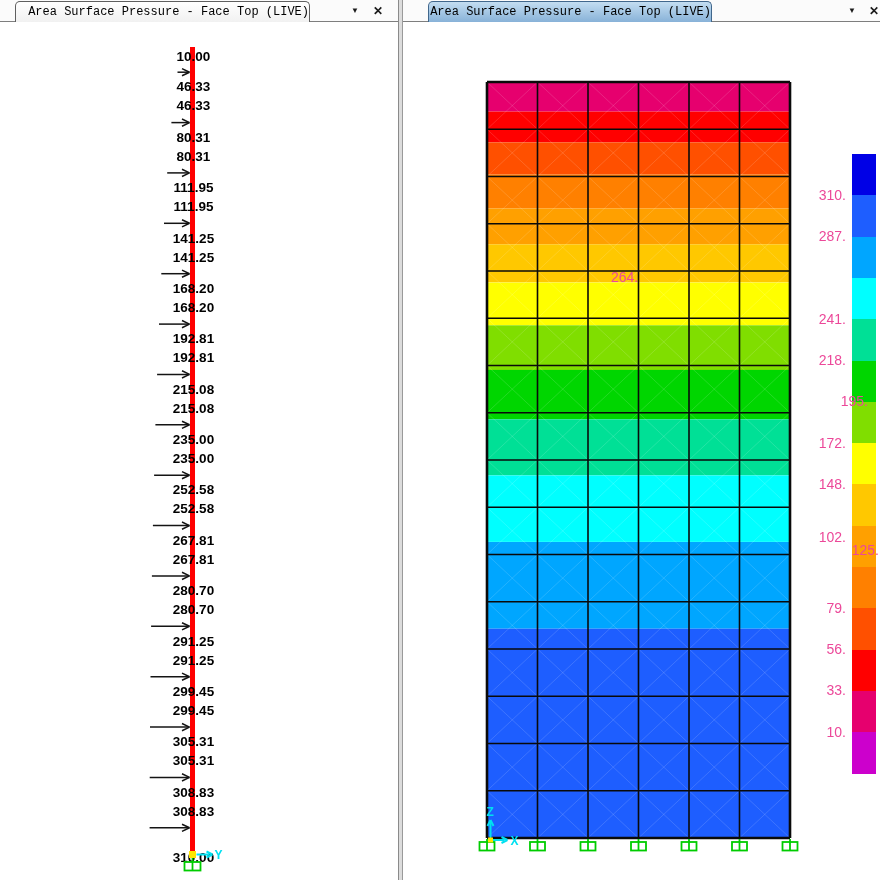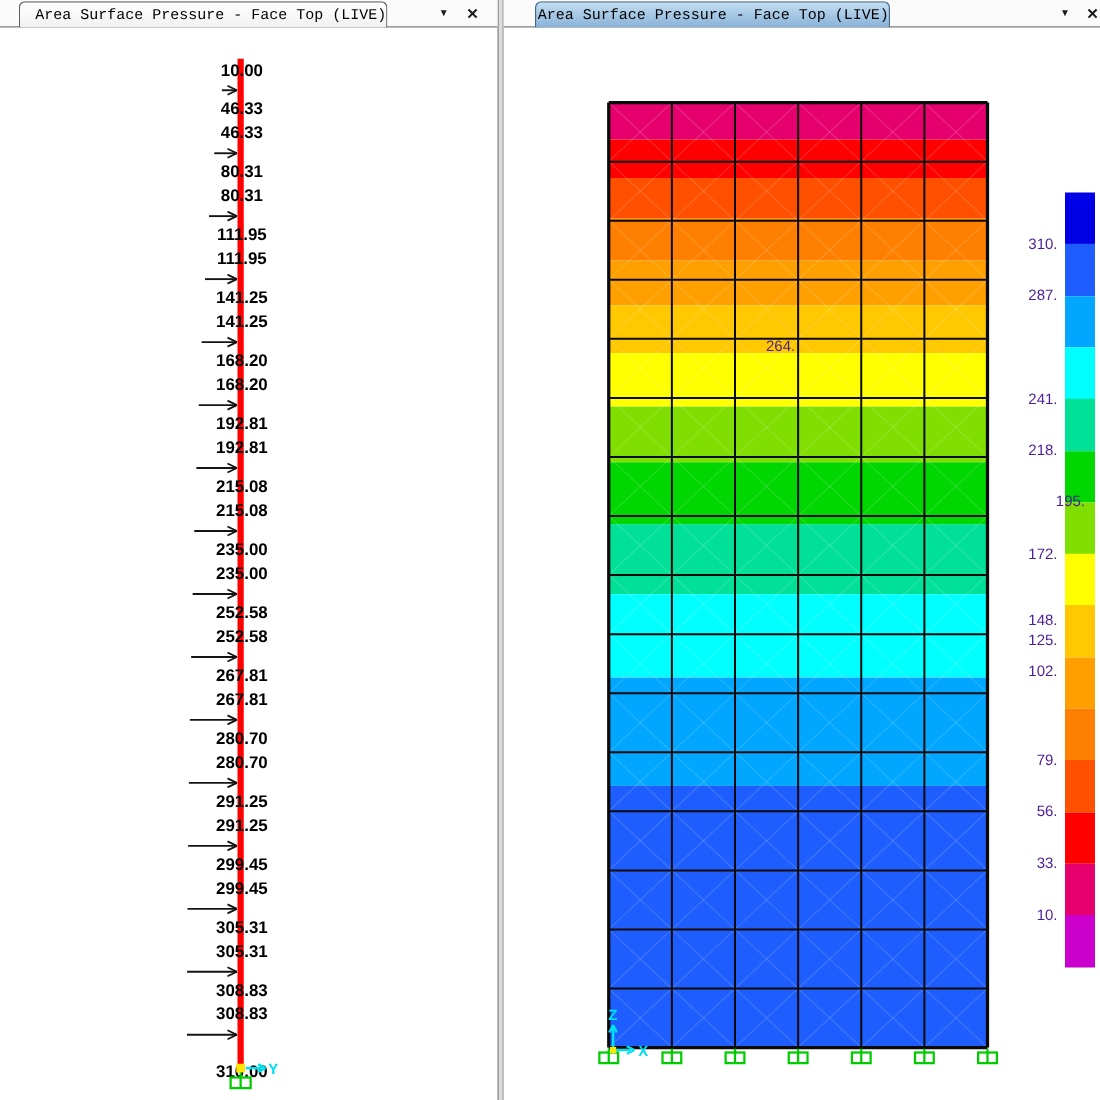--- a/index.html
+++ b/index.html
@@ -16,21 +16,21 @@
        border-radius:5px 5px 0 0;display:flex;align-items:center;justify-content:flex-end;
        font-size:12px;color:#000;box-sizing:border-box;font-family:Liberation Mono, monospace;}
   .tab-inactive{background:linear-gradient(#ffffff,#f1f1f1);}
   .tab-active{background:linear-gradient(#c3ddf1,#88b2d8);border-color:#41678c;}
   .tb-btn{position:absolute;top:0;width:18px;height:21px;display:flex;align-items:center;
           justify-content:center;color:#1a1a1a;cursor:default;}
   .tb-caret{font-size:8px;}
   .tb-close{font-size:12px;font-weight:bold;}
   svg{position:absolute;left:0;top:0;}
   .legend-swatch{position:absolute;width:24px;}
-  .legend-label{position:absolute;width:100%;text-align:right;font-size:12px;color:#4c1d95;
+  .legend-label{position:absolute;width:100%;text-align:right;font-size:14px;color:#ec4899;
                 height:15px;line-height:15px;}
 </style>
 </head>
 <body>
 
 <div id="app">
 
   <div id="left-panel" class="panel">
     <svg id="left-canvas" width="398" height="880">
         <rect x="190" y="47" width="5" height="806" fill="#ff0000"></rect>
@@ -447,22 +447,22 @@
         <div class="legend-swatch" style="left: 449px; top: 732.2px; height: 41.8px; background: rgb(204, 0, 204);"></div>
       </div>
     <div id="legend-labels" style="position:absolute;left:0;top:0;width:443px;">
         <div class="legend-label" style="top: 187.8px;">310.</div>
         <div class="legend-label" style="top: 229.1px;">287.</div>
         <div class="legend-label" style="top: 270.4px; text-align: center;">264.</div>
         <div class="legend-label" style="top: 311.7px;">241.</div>
         <div class="legend-label" style="top: 353px;">218.</div>
         <div class="legend-label" style="top: 394.3px; margin-left: 22px;">195.</div>
         <div class="legend-label" style="top: 435.6px;">172.</div>
-        <div class="legend-label" style="top: 476.9px; margin-top: 12px;">148.</div>
-        <div class="legend-label" style="top: 505px;">125.</div>
+        <div class="legend-label" style="top: 476.9px;">148.</div>
+        <div class="legend-label" style="top: 543px; margin-left: 33px;">125.</div>
         <div class="legend-label" style="top: 530px;">102.</div>
         <div class="legend-label" style="top: 600.8px;">79.</div>
         <div class="legend-label" style="top: 642.1px;">56.</div>
         <div class="legend-label" style="top: 683.4px;">33.</div>
         <div class="legend-label" style="top: 724.7px;">10.</div>
       </div>
     <div class="titlebar">
       <div class="tab tab-active" style="left:25px;width:284px;">
         <span>Area Surface Pressure - Face Top (LIVE)</span>
       </div>

